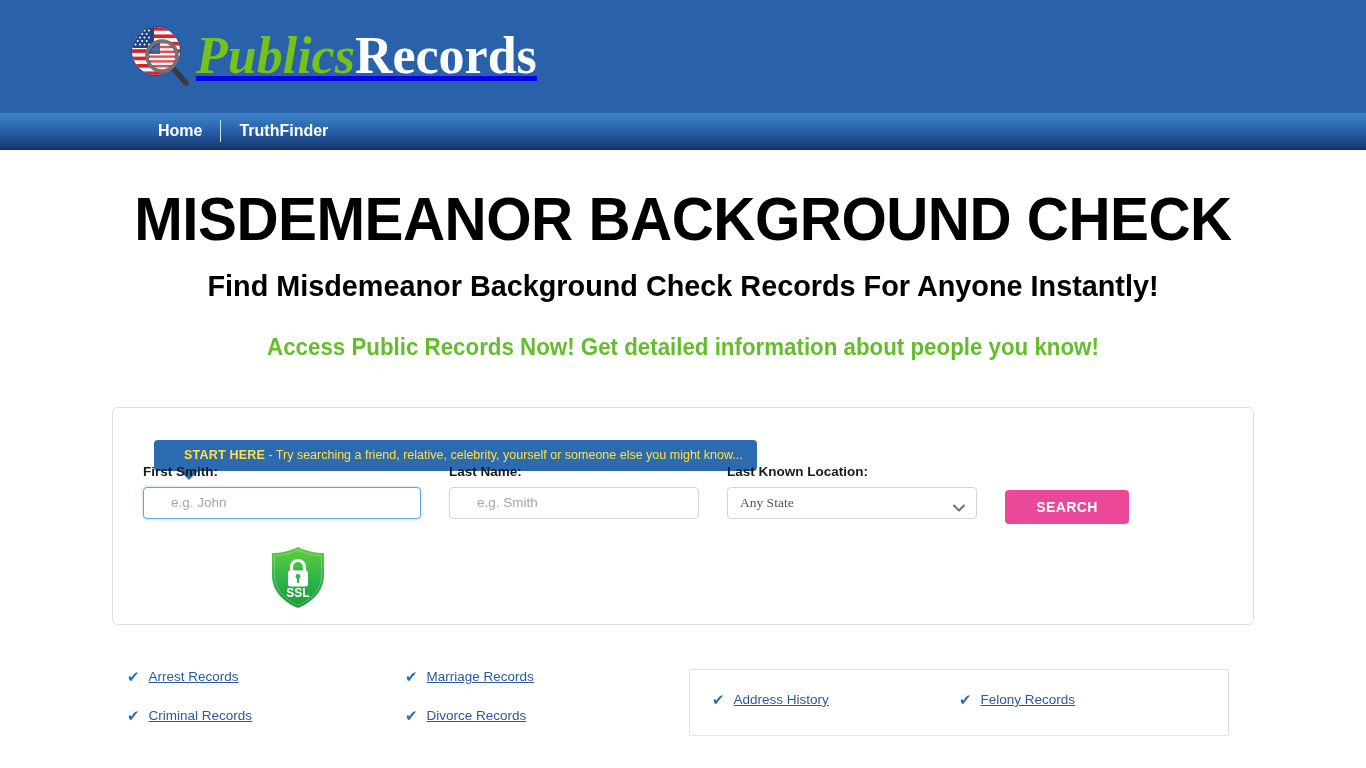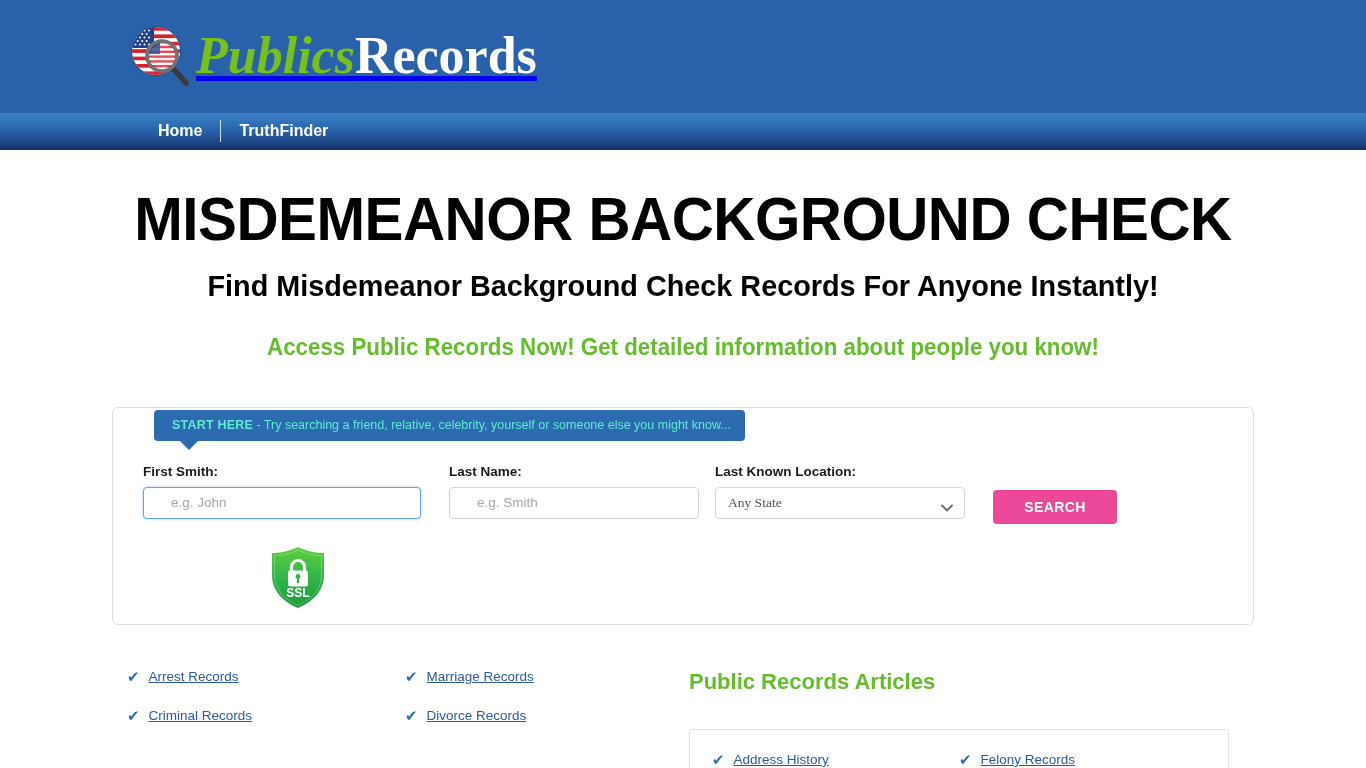--- a/index.html
+++ b/index.html
@@ -106,26 +106,26 @@
     margin-top: 46px;
     width: 1142px;
     height: 218px;
     border: 1px solid #dedede;
     border-radius: 6px;
     background: #fff;
   }
   .tooltip {
     position: absolute;
     left: 41px;
-    top: 2px;
+    top: 32px;
     background: #2c6bb0;
     border-radius: 4px;
-    color: #5eead4;
+    color: #fde047;
     font-size: 12.5px;
-    padding: 8px 14px 9px 18px;
+    padding: 8px 14px 9px 30px;
     white-space: nowrap;
   }
   .tooltip .strong { font-weight: bold; letter-spacing: .2px; }
   .tooltip:after {
     content: "";
     position: absolute;
     left: 26px;
     bottom: -9px;
     width: 0; height: 0;
     border-left: 9px solid transparent;
@@ -137,21 +137,21 @@
     position: absolute;
     left: 30px;
     top: 56px;
     width: 1082px;
     display: flex;
     align-items: flex-start;
   }
   .field-col { position: relative; }
   .col-first { width: 278px; }
   .col-last  { width: 250px; margin-left: 28px; }
-  .col-loc   { width: 250px; margin-left: 16px; }
+  .col-loc   { width: 250px; margin-left: 28px; }
   .col-btn   { margin-left: 28px; padding-top: 26px; }
 
   .field-label {
     display: block;
     font-size: 13.5px;
     font-weight: bold;
     color: #1a1a1a;
     margin-bottom: 8px;
     white-space: nowrap;
   }
@@ -416,21 +416,20 @@
           <a class="rec-link" href="#">Criminal Records</a>
         </div>
         <div class="link-cell">
           <span class="check">✔</span>
           <a class="rec-link" href="#">Divorce Records</a>
         </div>
       </div>
     </div>
 
     <div class="col-right">
-      <h3 class="section-heading">Public Records Articles</h3>
       <div class="articles-box">
         <div class="link-grid">
           <div class="link-cell">
             <span class="check">✔</span>
             <a class="rec-link" href="#">Address History</a>
           </div>
           <div class="link-cell">
             <span class="check">✔</span>
             <a class="rec-link" href="#">Felony Records</a>
           </div>

